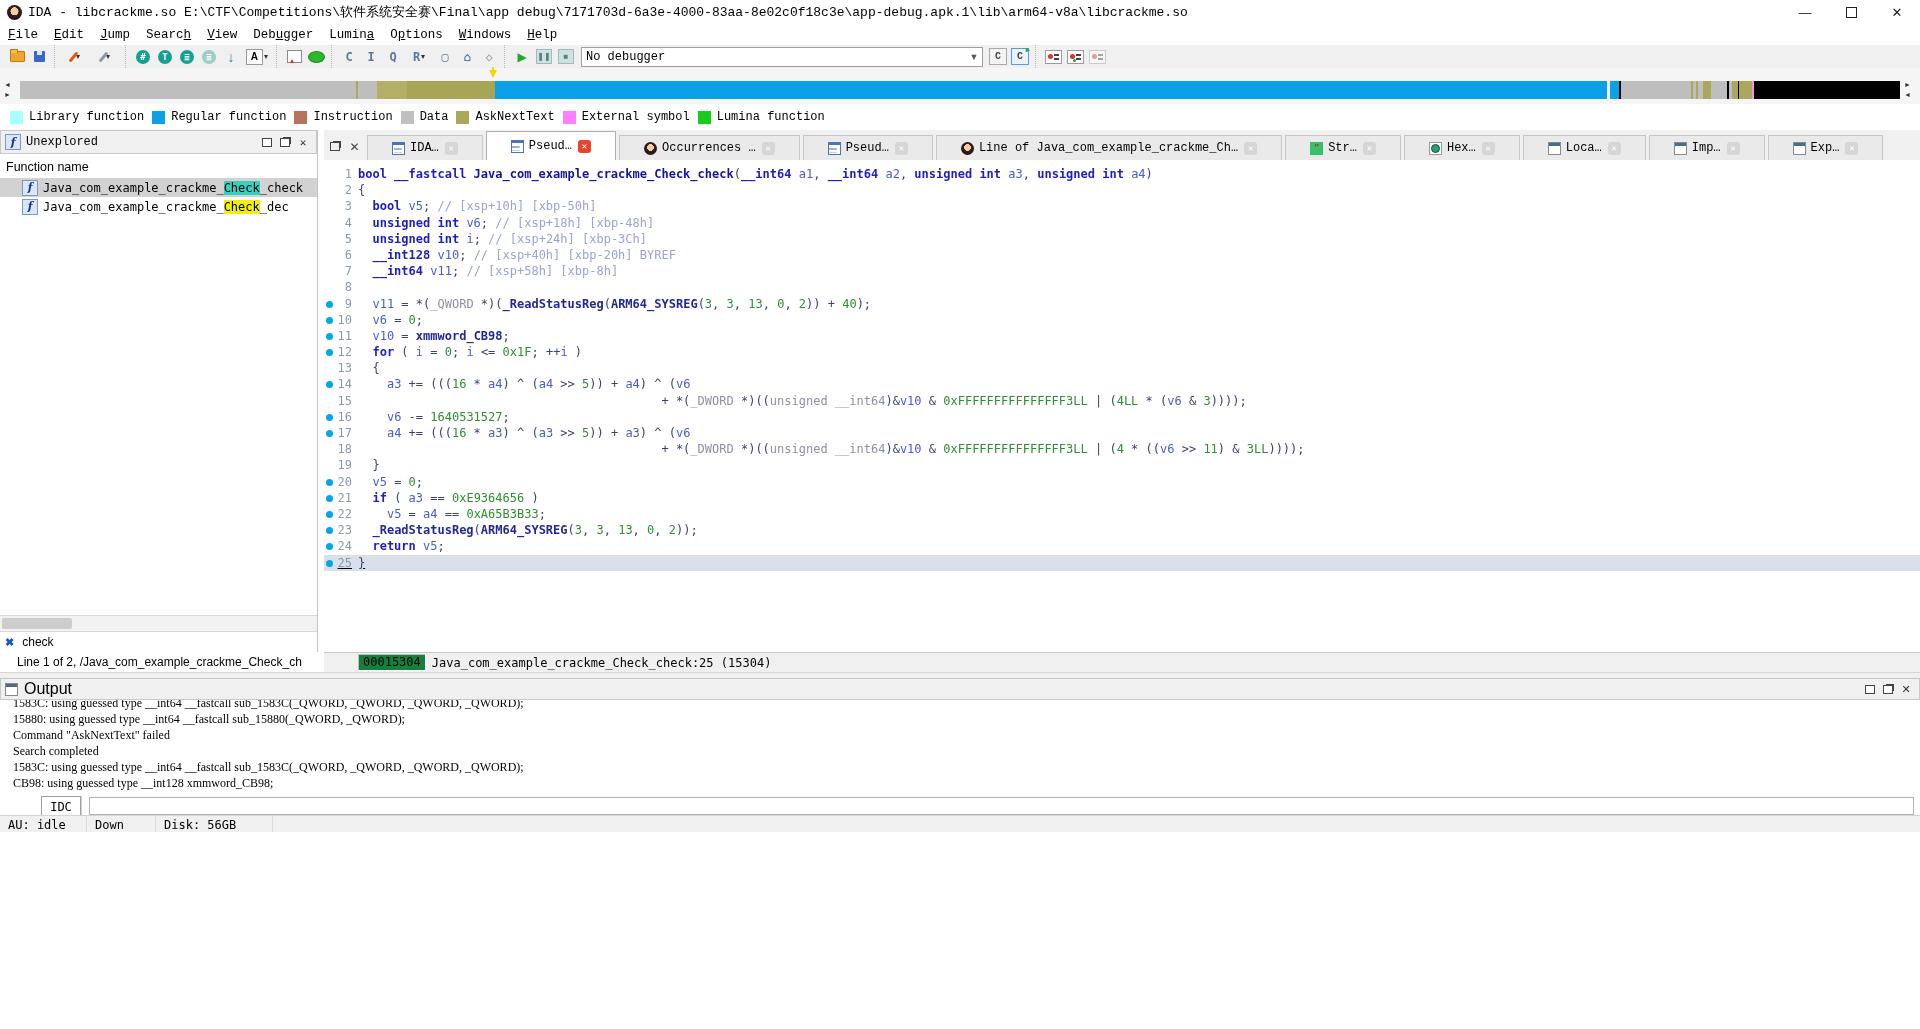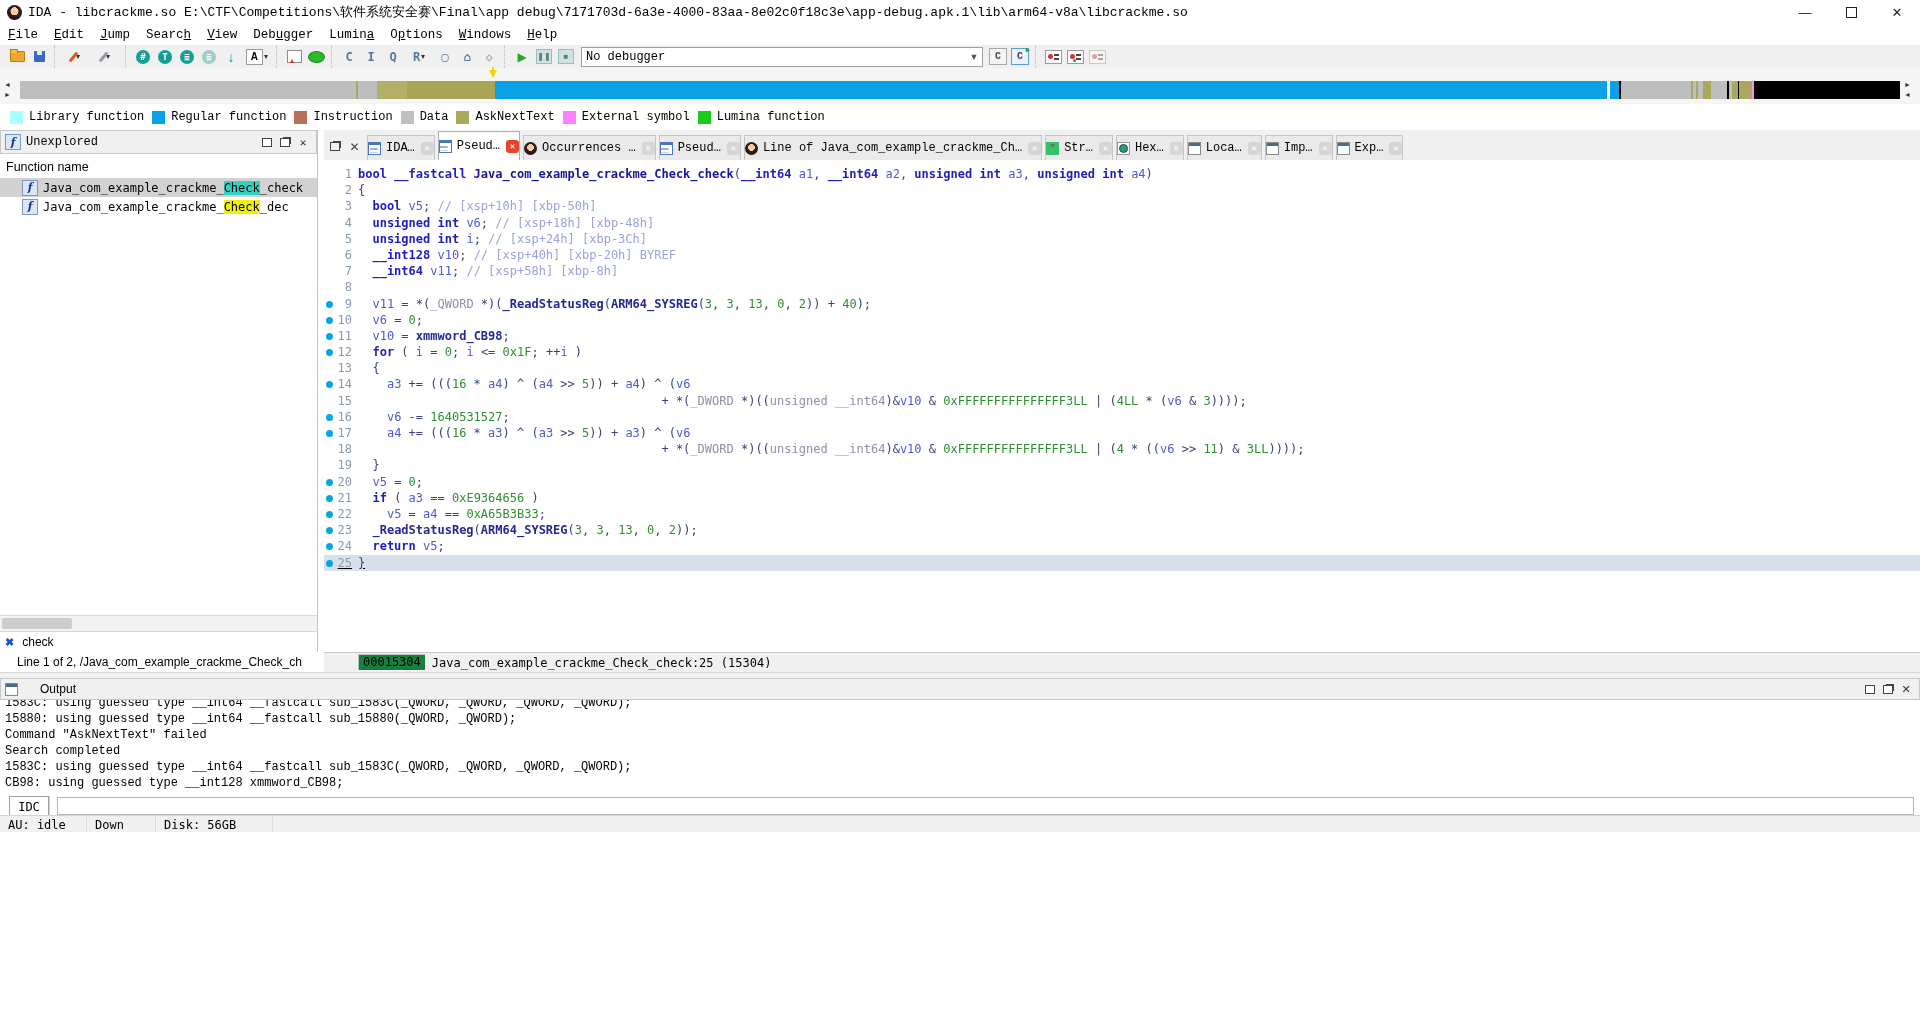--- a/index.html
+++ b/index.html
@@ -84,21 +84,21 @@
   #fn-hthumb{position:absolute;left:2px;top:2px;width:70px;height:11px;background:#cdcdcd;border-radius:2px;}
   #fn-search{position:absolute;left:0;bottom:20px;width:100%;height:20px;background:#fff;border-top:1px solid #d8d8d8;display:flex;align-items:center;}
   #fn-search .x{color:#1a56c8;font-weight:bold;font-size:11px;padding:0 8px 0 5px;}
   #fn-search .q{font-size:12px;}
   #fn-status{position:absolute;left:12px;bottom:0;width:100%;height:20px;display:flex;align-items:center;padding-left:5px;box-sizing:border-box;font-size:12px;background:#fff;white-space:nowrap;overflow:hidden;}
   
   #codepanel{position:absolute;left:324px;top:0;width:1596px;height:542px;}
   #tabbar{position:absolute;left:0;top:0;width:100%;height:30px;background:#f0f0f0;border-bottom:1px solid #bdbdbd;display:flex;align-items:flex-end;}
   .tab-ctl{width:17px;height:17px;margin:0 1px 5px 2px;display:flex;align-items:center;justify-content:center;color:#444;}
   .tab-ctl .box2{width:8px;height:7px;border:1px solid #444;background:#f0f0f0;box-shadow:2px -2px 0 -1px #444;}
-  .tab{height:25px;display:flex;align-items:center;background:#eaeaea;border:1px solid #c6c6c6;border-bottom:none;margin-left:3px;padding:0 0;font-family:"Liberation Mono",monospace;font-size:12px;white-space:pre;position:relative;box-sizing:border-box;}
+  .tab{height:25px;display:flex;align-items:center;background:#eaeaea;border:1px solid #c6c6c6;border-bottom:none;margin-left:3px;padding:0 24px;font-family:"Liberation Mono",monospace;font-size:12px;white-space:pre;position:relative;box-sizing:border-box;}
   .tab.active{background:#fff;height:29px;border-color:#b0b0b0;z-index:2;}
   .tab .tlabel{margin:0 6px 0 5px;}
   .tclose{width:13px;height:13px;border-radius:3px;background:#d6d6d6;color:#fff;font-size:9px;display:flex;align-items:center;justify-content:center;}
   .tab.active .tclose{background:#e8432b;}
   .ticon{width:13px;height:13px;flex:0 0 auto;}
   .ti-view{background:#fff;border:1px solid #4a76b8;box-sizing:border-box;
     background-image:linear-gradient(#4a76b8 2px,transparent 2px),repeating-linear-gradient(#fff 0 2px,#9ab4d8 2px 4px);background-size:100% 100%,70% 60%;background-position:0 0,20% 90%;background-repeat:no-repeat;}
   .ti-ida{border-radius:50%;background:radial-gradient(circle at 50% 42%,#f2cda4 34%,#3a2020 36%,#241212 70%);}
   .ti-strings{background:#35c06a;color:#a33;font:bold 9px "DejaVu Serif",serif;display:flex;align-items:center;justify-content:center;}
   .ti-hex{background:#fff;border:1px solid #9a9a9a;box-sizing:border-box;display:flex;align-items:center;justify-content:center;}
@@ -119,25 +119,25 @@
   .c-com{color:#9aa2dc;}
   .c-cast{color:#8e90ab;}
   .c-p{color:#39427e;}
   #codestatus{position:absolute;left:0;bottom:0;width:100%;height:19px;background:#f0f0f0;border-top:1px solid #c8c8c8;display:flex;align-items:center;font-family:"DejaVu Sans Mono",monospace;font-size:12px;}
   #cs-addr{margin-left:34px;padding:0 4px;border:1px solid #c0c0c0;border-right-color:#fff;border-bottom-color:#fff;background:#15803d;height:15px;line-height:15px;}
   #cs-loc{padding-left:6px;}
   
   #outputpanel{position:absolute;left:0;top:672px;width:1920px;height:143px;background:#fff;}
   #out-split{height:5px;background:#f0f0f0;border-top:1px solid #d8d8d8;}
   #out-title{height:22px;background:#f0f0f0;border:1px solid #c8c8c8;display:flex;align-items:center;padding:0 4px;box-sizing:border-box;}
-  #out-title .lbl{flex:1;padding-left:22px;font-size:12px;}
-  #out-lines{height:96px;overflow:hidden;padding-left:5px;font-family:Liberation Mono, monospace;font-size:12px;}
+  #out-title .lbl{flex:1;padding-left:6px;font-size:16px;}
+  #out-lines{height:96px;overflow:hidden;padding-left:13px;font-family:Liberation Serif, serif;font-size:12px;}
   #out-lines .ol{height:16px;line-height:16px;white-space:pre;}
   #out-lines .ol:first-child{margin-top:-5px;}
-  #idcrow{height:20px;display:flex;align-items:center;padding-left:9px;}
+  #idcrow{height:20px;display:flex;align-items:center;padding-left:9px;margin-left:32px;}
   #idc-btn{width:38px;height:19px;border:1px solid #a0a0a0;border-bottom:none;background:#fff;display:flex;align-items:center;justify-content:center;font-family:"DejaVu Sans Mono",monospace;font-size:12px;box-shadow:1px 0 0 #d0d0d0;}
   #idc-input{flex:1;height:16px;margin:0 6px 0 8px;border:1px solid #b4b4b4;background:#fff;}
   
   #statusbar{position:absolute;left:0;top:815px;width:1920px;height:17px;background:#f0f0f0;border-top:1px solid #d4d4d4;display:flex;align-items:center;font-family:"DejaVu Sans Mono",monospace;font-size:12px;}
   .sbcell{height:100%;display:flex;align-items:center;padding:0 8px;border-right:1px solid #dcdcdc;white-space:pre;}
   .sbcell:nth-child(1){width:70px;}
   .sbcell:nth-child(2){width:52px;}
   .sbcell:nth-child(3){width:100px;}
   #bottomfill{position:absolute;left:0;top:832px;width:1920px;height:197px;background:#fff;}
 </style>

